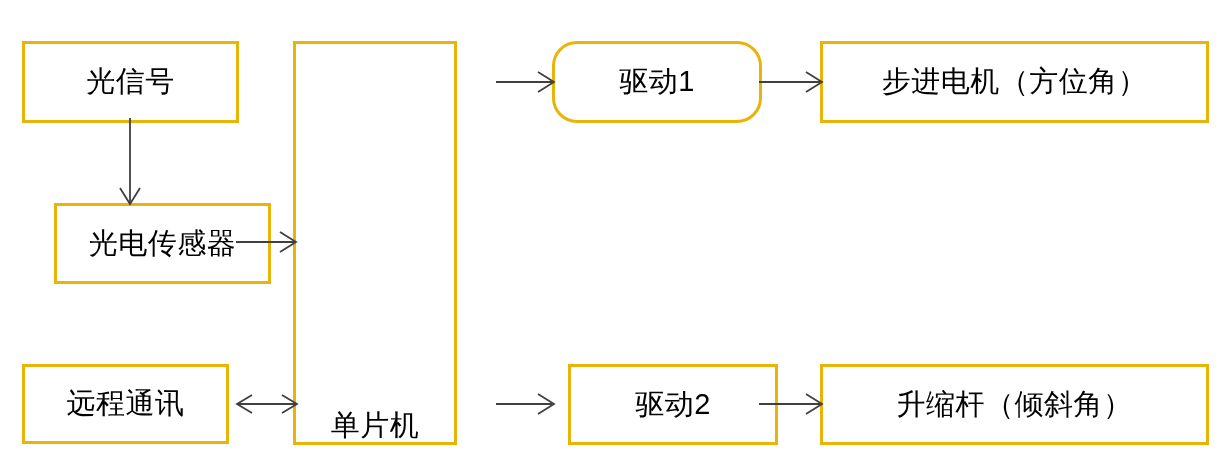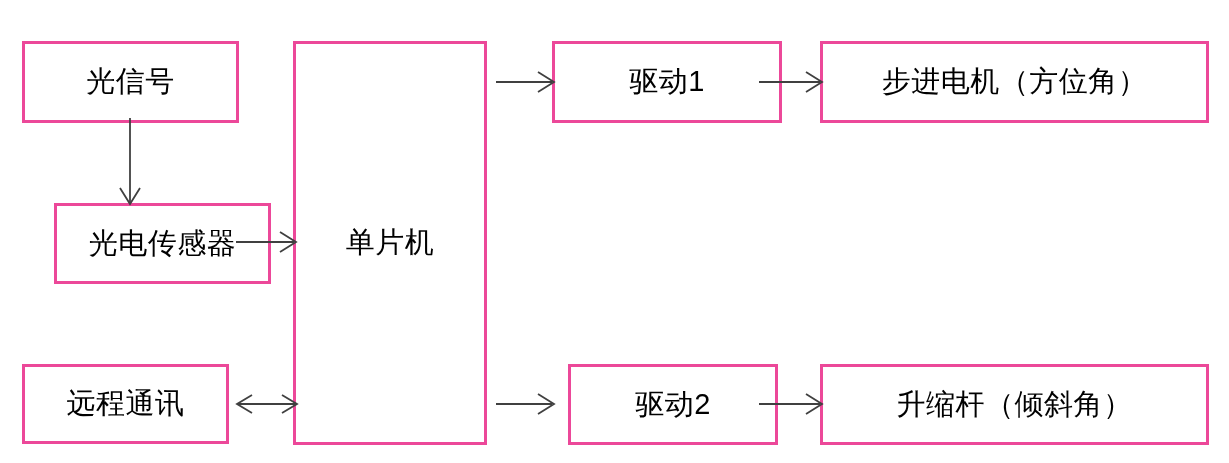--- a/index.html
+++ b/index.html
@@ -11,37 +11,37 @@
     position: relative;
     width: 1229px;
     height: 463px;
     background: #ffffff;
     font-family: "Liberation Sans", "DejaVu Sans", sans-serif;
     overflow: hidden;
   }
   .node {
     position: absolute;
     box-sizing: border-box;
-    border: 3px solid #ec4899;
+    border: 3px solid #eab308;
     background: #ffffff;
     display: flex;
     align-items: center;
     justify-content: center;
     color: #000000;
     font-size: 29px;
     line-height: 1.1;
     white-space: nowrap;
     letter-spacing: 0.5px;
   }
   
   .n-optical-signal { left: 22px;  top: 41px;  width: 217px; height: 82px; }
   .n-photo-sensor   { left: 22px;  top: 203px; width: 217px; height: 81px; margin-left: 32px; }
   .n-remote-comm    { left: 22px;  top: 364px; width: 207px; height: 80px; text-align: center; }
-  .n-mcu            { left: 293px; top: 41px;  width: 194px; height: 404px; }
-  .n-driver1        { left: 552px; top: 41px;  width: 230px; height: 82px; }
+  .n-mcu            { left: 293px; top: 41px;  width: 164px; height: 404px; align-items: flex-end; }
+  .n-driver1        { left: 552px; top: 41px;  width: 210px; height: 82px; border-radius: 25px; }
   .n-driver2        { left: 552px; top: 364px; width: 210px; height: 81px; margin-left: 16px; }
   .n-stepper        { left: 820px; top: 41px;  width: 389px; height: 82px; }
   .n-rod            { left: 820px; top: 364px; width: 389px; height: 81px; }
 
   
   .conn {
     position: absolute;
     pointer-events: none;
   }
   .conn svg { display: block; overflow: visible; }

